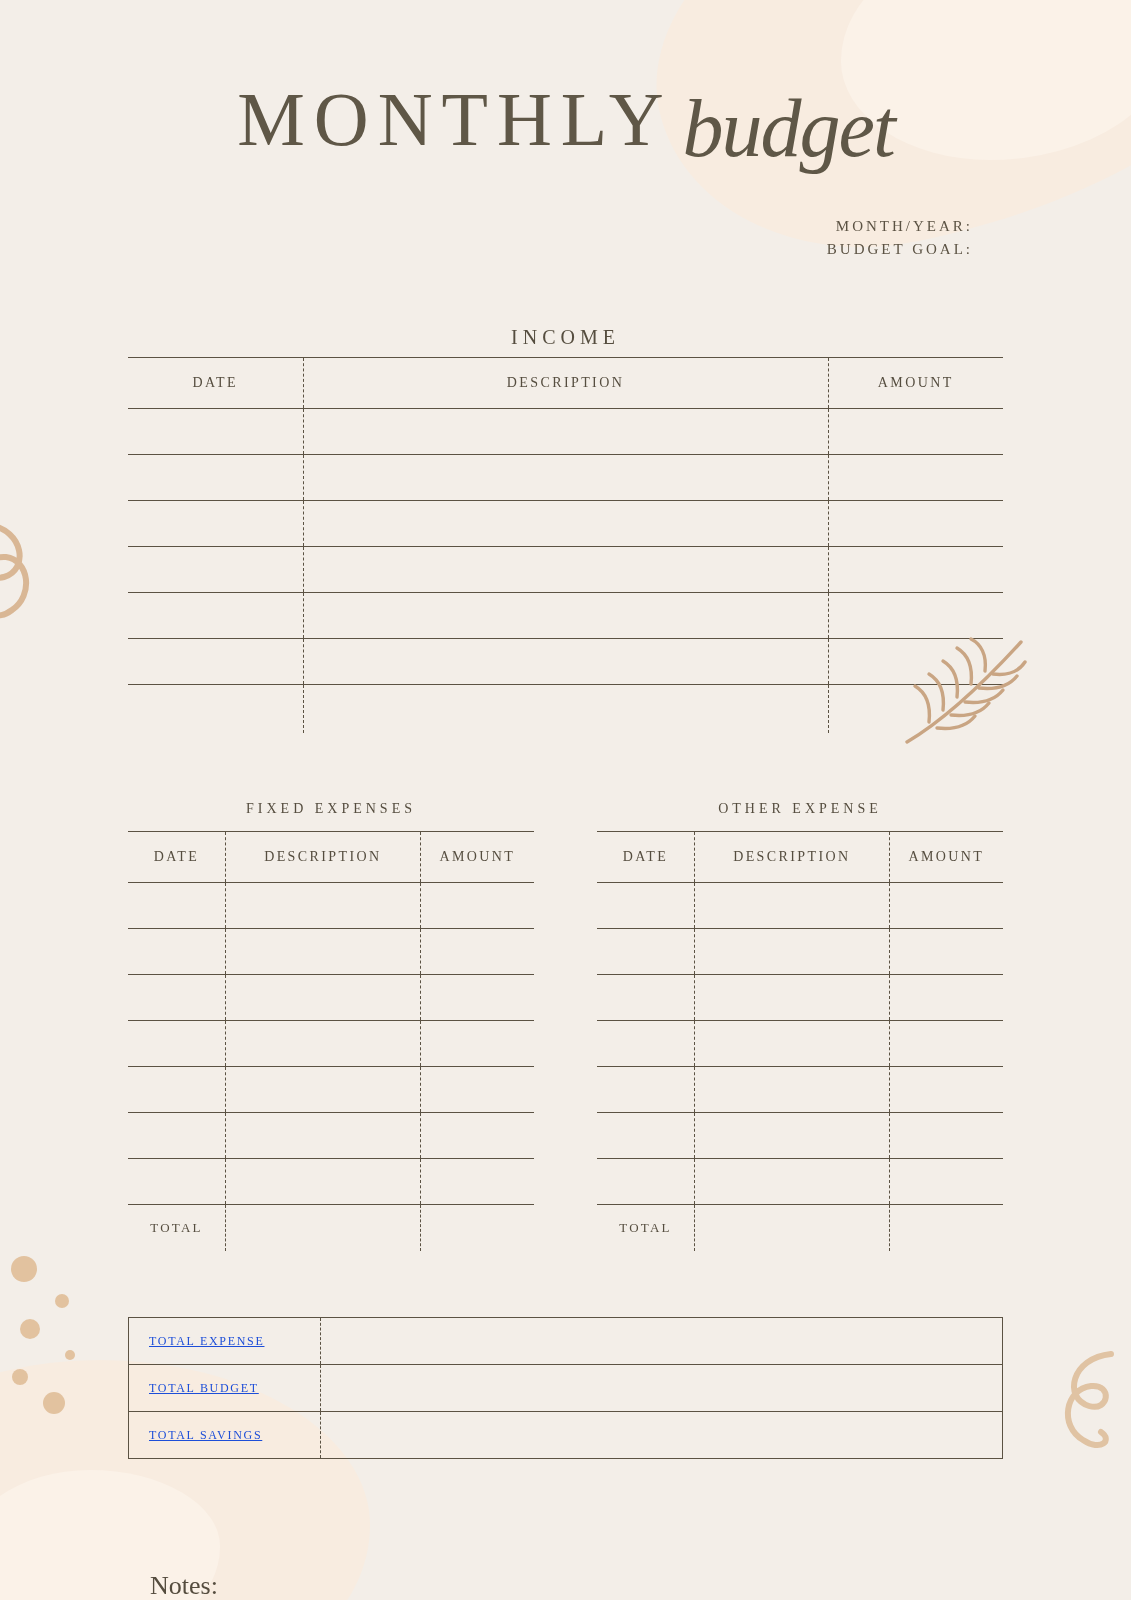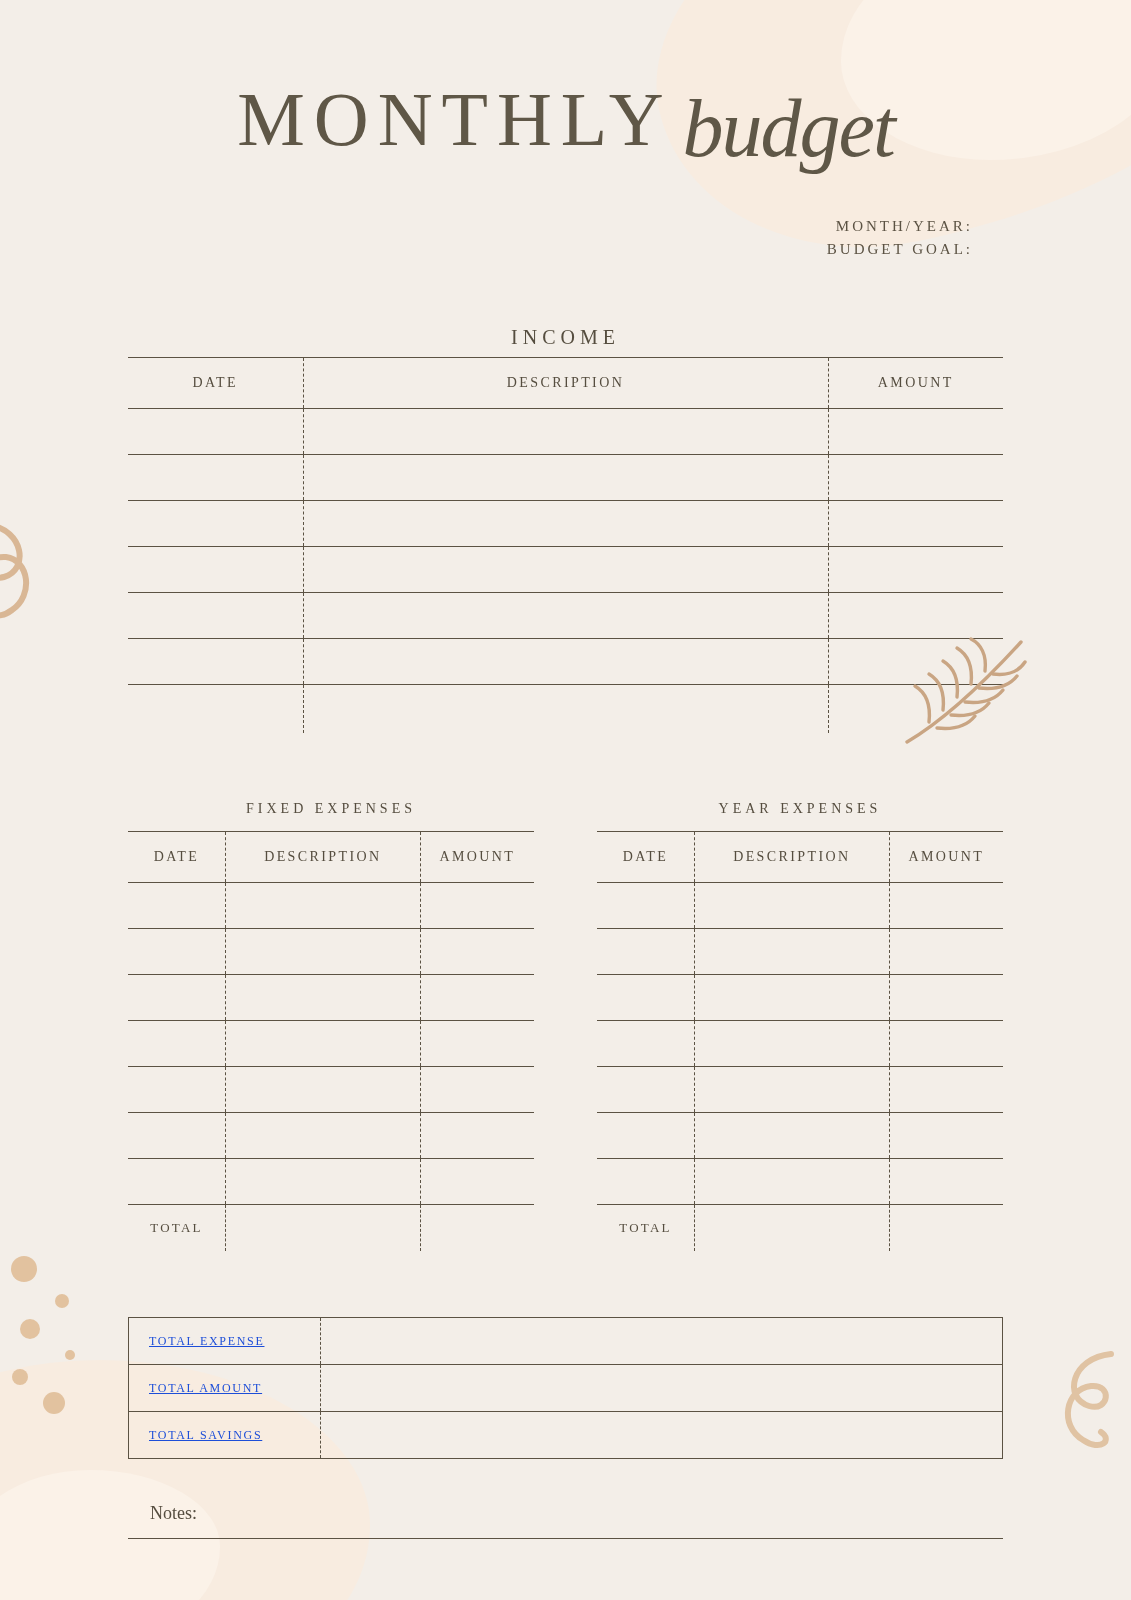--- a/index.html
+++ b/index.html
@@ -241,23 +241,23 @@
   .totals tr:last-child td { border-bottom: none; }
   .totals td.valcell {
     border-left: 1.3px dashed #5b5243;
     padding-left: 0;
   }
   .totals col.c1 { width: 22%; }
   .totals col.c2 { width: 78%; }
 
   
   .notes {
-    margin-top: 44px;
+    margin-top: 112px;
     padding-left: 22px;
-    font-size: 18px;
+    font-size: 26px;
     color: #554d3f;
     font-family: "Liberation Serif", serif;
   }
   .notes-line {
     margin-top: 14px;
     border-bottom: 1.6px solid #5b5243;
     width: 100%;
   }
 </style>
 </head>
@@ -425,21 +425,21 @@
           <tr class="total-row">
             <td>TOTAL</td>
             <td class="vsep"></td>
             <td class="vsep"></td>
           </tr>
         </tbody>
       </table>
     </div>
 
     <div class="exp-block">
-      <div class="exp-title">YEAR EXPENSES</div>
+      <div class="exp-title">OTHER EXPENSE</div>
       <table class="grid exp-table">
         <colgroup>
             <col class="c1">
             <col class="c2">
             <col class="c3">
           </colgroup>
         <thead>
           <tr>
             <th>DATE</th>
             <th class="vsep">DESCRIPTION</th>
@@ -497,21 +497,21 @@
     <colgroup>
         <col class="c1">
         <col class="c2">
       </colgroup>
     <tbody>
       <tr>
         <td>TOTAL EXPENSE</td>
         <td class="valcell"></td>
       </tr>
       <tr>
-        <td>TOTAL AMOUNT</td>
+        <td>TOTAL BUDGET</td>
         <td class="valcell"></td>
       </tr>
       <tr>
         <td>TOTAL SAVINGS</td>
         <td class="valcell"></td>
       </tr>
     </tbody>
   </table>
 
   <div class="notes">

